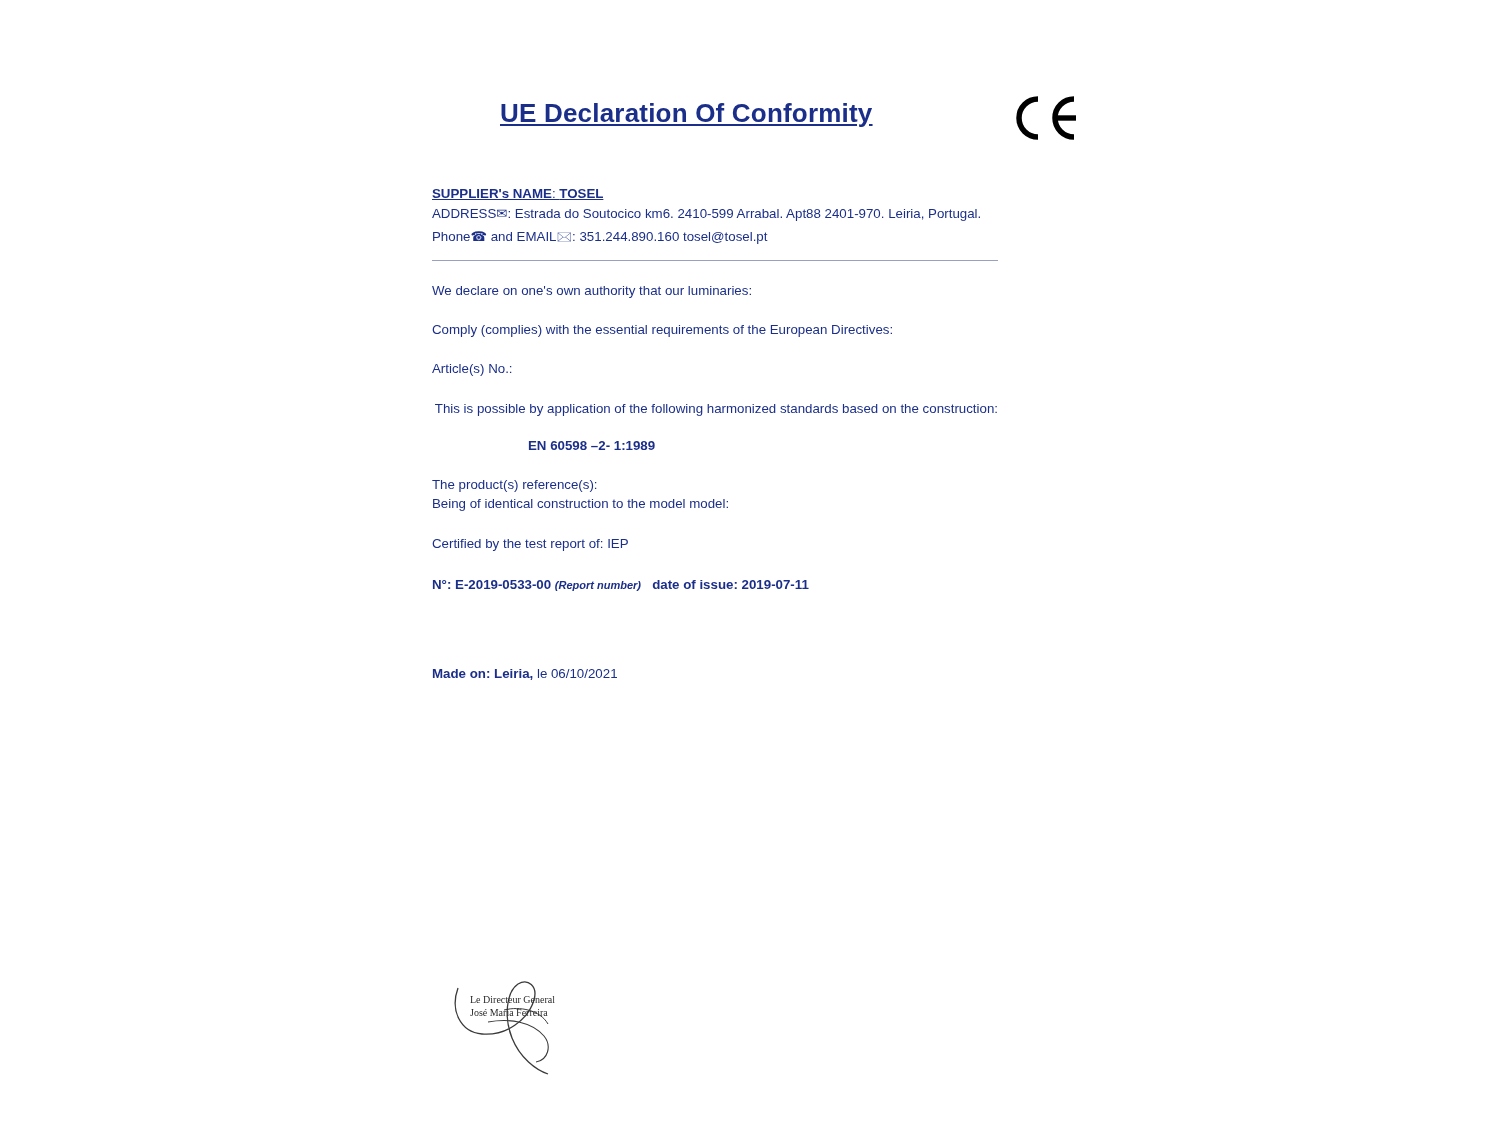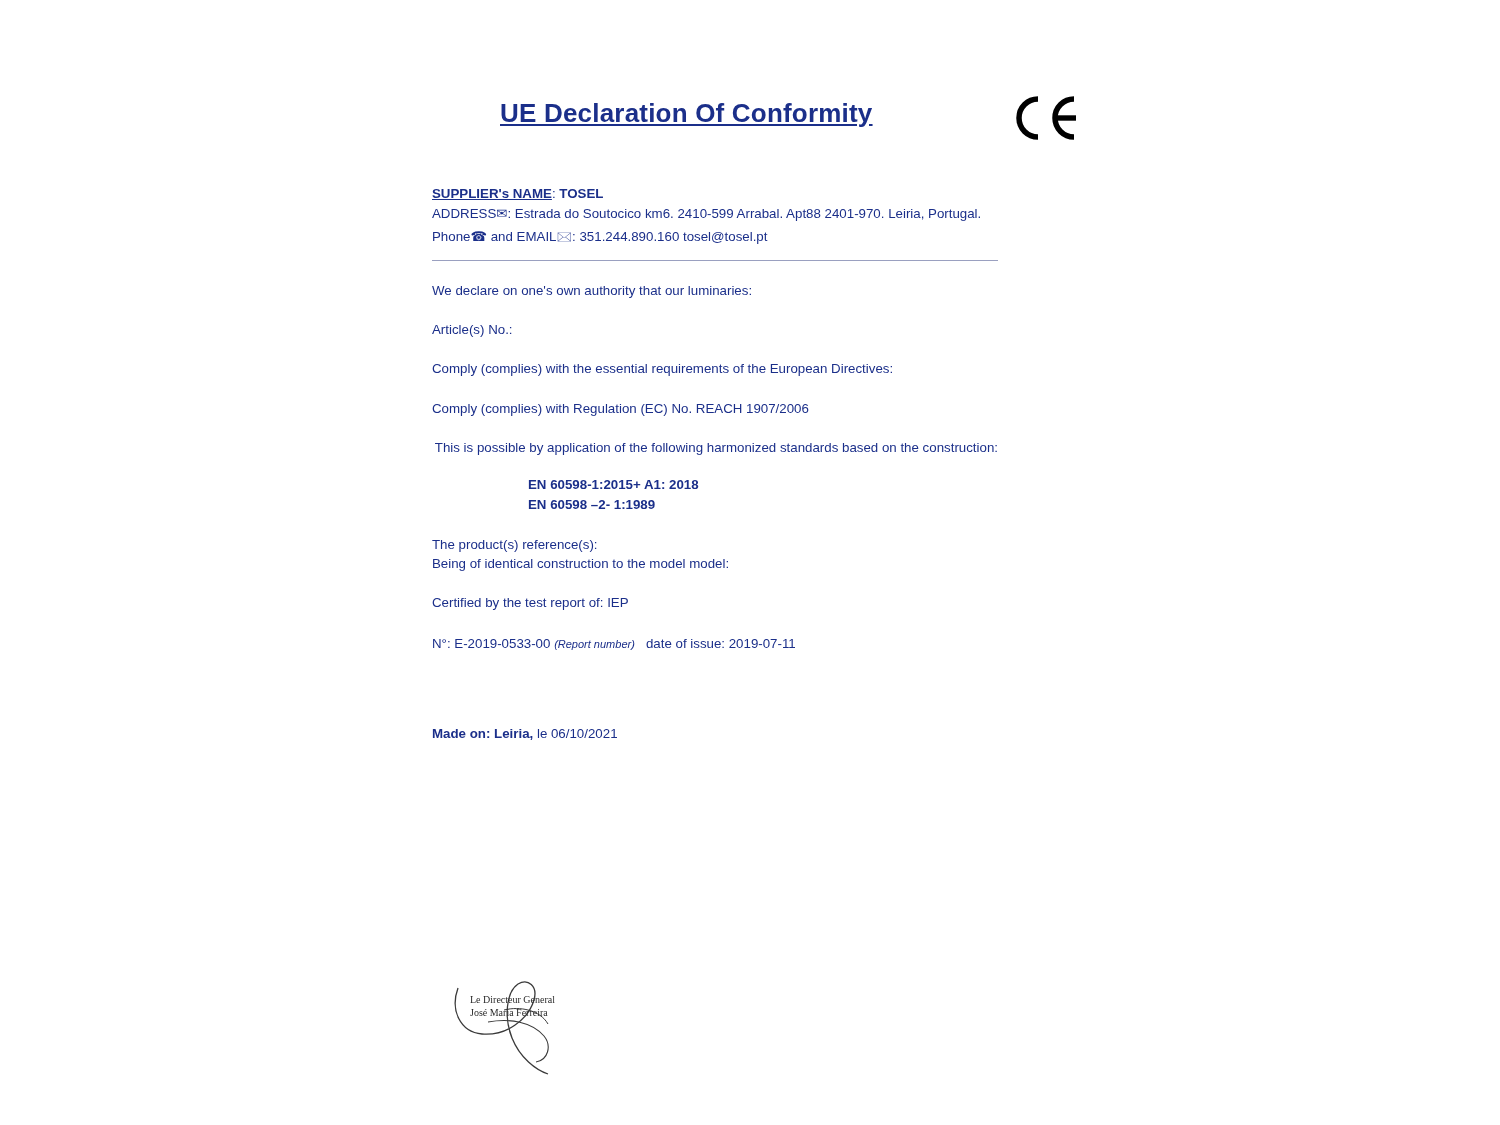--- a/index.html
+++ b/index.html
@@ -53,20 +53,21 @@
     position: absolute;
     left: 432px;
     top: 168px;
     width: 566px;
     font-size: 13.3px;
     line-height: 1.45;
     color: #1b2f8a;
   }
   .supplier-line {
     margin: 0 0 1px 0;
+    text-decoration: underline;
   }
   .supplier-label {
     font-weight: bold;
     text-decoration: underline;
   }
   .supplier-name { font-weight: bold; }
   .addr {
     margin: 0;
     text-align: justify;
     text-justify: inter-word;
@@ -92,20 +93,21 @@
   .standards {
     margin: 18px 0 0 0;
     padding-left: 96px;
     font-weight: bold;
     line-height: 1.45;
   }
   .standards div { margin-bottom: 1px; }
   .block-tight p { margin: 0; }
   .report-line {
     margin: 22px 0 0 0;
+    font-weight: bold;
   }
   .report-note {
     font-style: italic;
     font-size: 11px;
   }
   .made-on {
     margin: 70px 0 0 0;
   }
   .made-on b { font-weight: bold; }
   .tech-manager {
@@ -163,31 +165,29 @@
     </p>
 
     <p class="phone-line">
       <span>Phone</span><span>☎</span><span> and EMAIL</span><span>🖂</span><span>: 351.244.890.160 tosel@tosel.pt</span>
     </p>
 
     <hr class="hr">
 
     <p class="para">We declare on one's own authority that our luminaries:</p>
 
+    <p class="para">Comply (complies) with the essential requirements of the European Directives:</p>
+
     <p class="para">Article(s) No.:</p>
 
-    <p class="para">Comply (complies) with the essential requirements of the European Directives:</p>
-
-
-    <p class="para">Comply (complies) with Regulation (EC) No. REACH 1907/2006</p>
+
 
     <p class="para sp">This is possible by application of the following harmonized standards based on the construction:</p>
 
     <div class="standards">
-      <div>EN 60598-1:2015+ A1: 2018</div>
       <div>EN 60598 –2- 1:1989</div>
     </div>
 
     <div class="para block-tight">
       <p>The product(s) reference(s):</p>
       <p>Being of identical construction to the model model:</p>
     </div>
 
     <p class="para">Certified by the test report of:  IEP</p>
 

